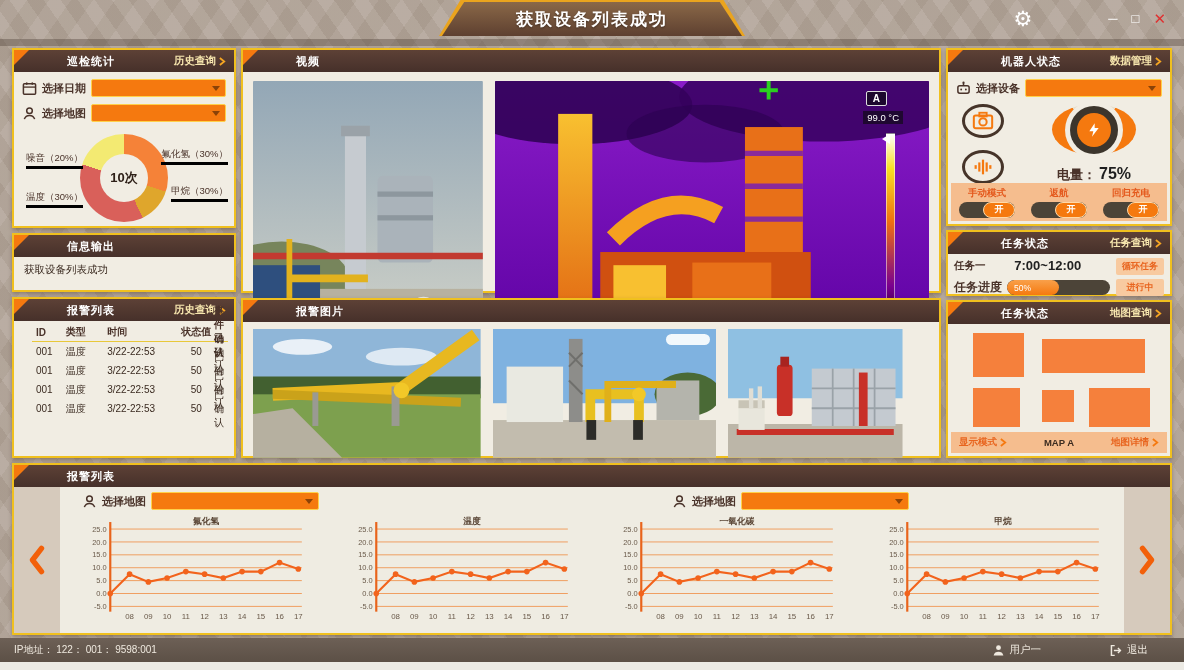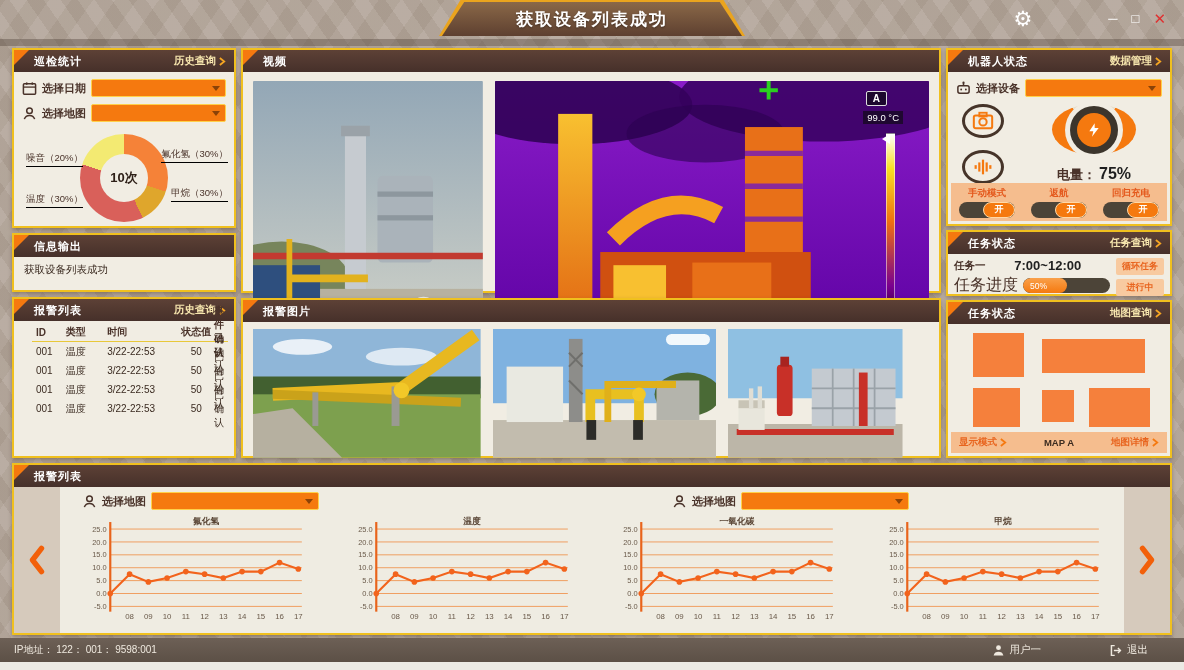--- a/index.html
+++ b/index.html
@@ -23,21 +23,21 @@
   .gear { color:#fff; font-size:21px; line-height:1; cursor:pointer; margin-right:62px; }
   .wbtn { color:#fff; font-size:13px; font-weight:bold; line-height:1; cursor:pointer; }
   .wbtn.close { color:#e03030; font-size:15px; }
   
   .panel { border:2px solid #f0c01e; background:#f1ede3; display:flex; flex-direction:column;
     box-shadow:0 2px 4px rgba(60,40,25,.35); position:relative; }
   .ph { height:22px; flex:0 0 22px; background:linear-gradient(#5d4136,#46302a); display:flex; align-items:center;
     padding:0 8px 0 20px; position:relative; }
   .ph::before { content:""; position:absolute; left:0; top:0; width:0; height:0;
     border-top:15px solid #f5790f; border-right:15px solid transparent; }
-  .ph-t { color:#fff; font-size:11px; font-weight:bold; letter-spacing:1px; }
+  .ph-t { color:#fff; font-size:11px; font-weight:bold; letter-spacing:1px;margin-left:33px; }
   .ph-link { margin-left:auto; display:flex; align-items:center; gap:3px; color:#f7e6ae; font-size:10.5px; font-weight:bold; cursor:pointer; }
   .chev { width:7px; height:9px; }
   .pb { flex:1; position:relative; }
   
   .dd-row { display:flex; align-items:center; gap:5px; margin:7px 8px 0 8px; }
   .dd-label { font-size:11px; color:#4a332a; font-weight:bold; white-space:nowrap; }
   .dd { flex:1; height:18px; background:#f5790f; border:1px solid #ffd04a; border-radius:2px;
     display:flex; align-items:center; justify-content:flex-end; padding:0 5px; cursor:pointer; }
   .caret { width:0; height:0; border-left:4px solid transparent; border-right:4px solid transparent; border-top:5px solid #8a4208; }
   .ricon { width:15px; height:15px; flex:0 0 15px; color:#4a332a; }
@@ -46,21 +46,21 @@
   .col-left  { width:224px; display:flex; flex-direction:column; gap:5px; }
   .col-mid   { flex:1; display:flex; flex-direction:column; gap:5px; }
   .col-right { width:226px; display:flex; flex-direction:column; gap:4px; }
   
   .p-stats { height:180px; }
   .donut-wrap { position:absolute; left:0; right:0; top:58px; bottom:0; }
   .donut { position:absolute; left:50%; top:50%; transform:translate(-50%,-50%); width:88px; height:88px; border-radius:50%; }
   .donut-hole { position:absolute; left:50%; top:50%; transform:translate(-50%,-50%); width:48px; height:48px;
     border-radius:50%; background:#f1ede3; display:flex; align-items:center; justify-content:center; }
   .donut-hole span { font-size:13px; font-weight:bold; color:#2e2018; }
-  .dlabel { position:absolute; font-size:9.5px; color:#4a332a; white-space:nowrap; border-bottom:1px solid #000000; padding-bottom:1px; }
+  .dlabel { position:absolute; font-size:9.5px; color:#4a332a; white-space:nowrap; border-bottom:3px solid #000000; padding-bottom:1px; }
   .dl-tl { left:12px; top:22px; }  .dl-tr { right:6px; top:18px; }
   .dl-br { right:6px; bottom:24px; } .dl-bl { left:12px; bottom:18px; }
   
   .p-info { height:59px; }
   .p-info .pb { padding:4px 10px; }
   .info-line { font-size:10.5px; color:#3a2a20; line-height:1.55; }
   
   .p-alarm { height:161px; }
   .tbl { padding:2px 6px;margin-left:12px; }
   .thead, .trow { display:flex; align-items:center; height:19px; }
@@ -114,21 +114,21 @@
   .toggle .on { position:absolute; right:0; top:0; width:32px; height:16px; border-radius:8px; background:#f5790f;
     border:1px solid #ffd9a8; color:#fff; font-size:9px; font-weight:bold; display:flex; align-items:center; justify-content:center; }
   
   .p-task { height:66px; }
   .p-task .pb { display:flex; padding:4px 6px; gap:6px; }
   .task-left { flex:1; display:flex; flex-direction:column; justify-content:space-between; }
   .task-r1 { display:flex; align-items:center; }
   .task-name { font-size:10.5px; font-weight:bold; color:#4a332a; }
   .task-time { flex:1; text-align:center; font-size:13px; font-weight:bold; color:#222; }
   .task-r2 { display:flex; align-items:center; gap:5px; }
-  .prog-label { font-size:16px; font-weight:normal; color:#4a332a; }
+  .prog-label { font-size:12px; font-weight:bold; color:#4a332a; }
   .prog { flex:1; height:15px; border-radius:8px; background:#4c4438; position:relative; overflow:hidden; }
   .prog-fill { position:absolute; left:0; top:0; bottom:0; border-radius:8px; background:linear-gradient(#f9a04a,#f5790f);
     color:#fff; font-size:8.5px; display:flex; align-items:center; padding-left:7px; }
   .badge-col { width:48px; display:flex; flex-direction:column; justify-content:center; gap:4px; }
   .badge { background:#f8caa0; color:#e8641e; font-size:9px; font-weight:bold; text-align:center; padding:2px 0; border-radius:2px; }
   
   .p-map { height:158px; }
   .map-body { position:absolute; top:22px; left:3px; right:3px; bottom:25px; background:#f1ede3; }
   .map-block { position:absolute; background:#f5803c; }
   .map-footer { position:absolute; left:3px; right:3px; bottom:3px; height:21px; background:#f5bd8e;

